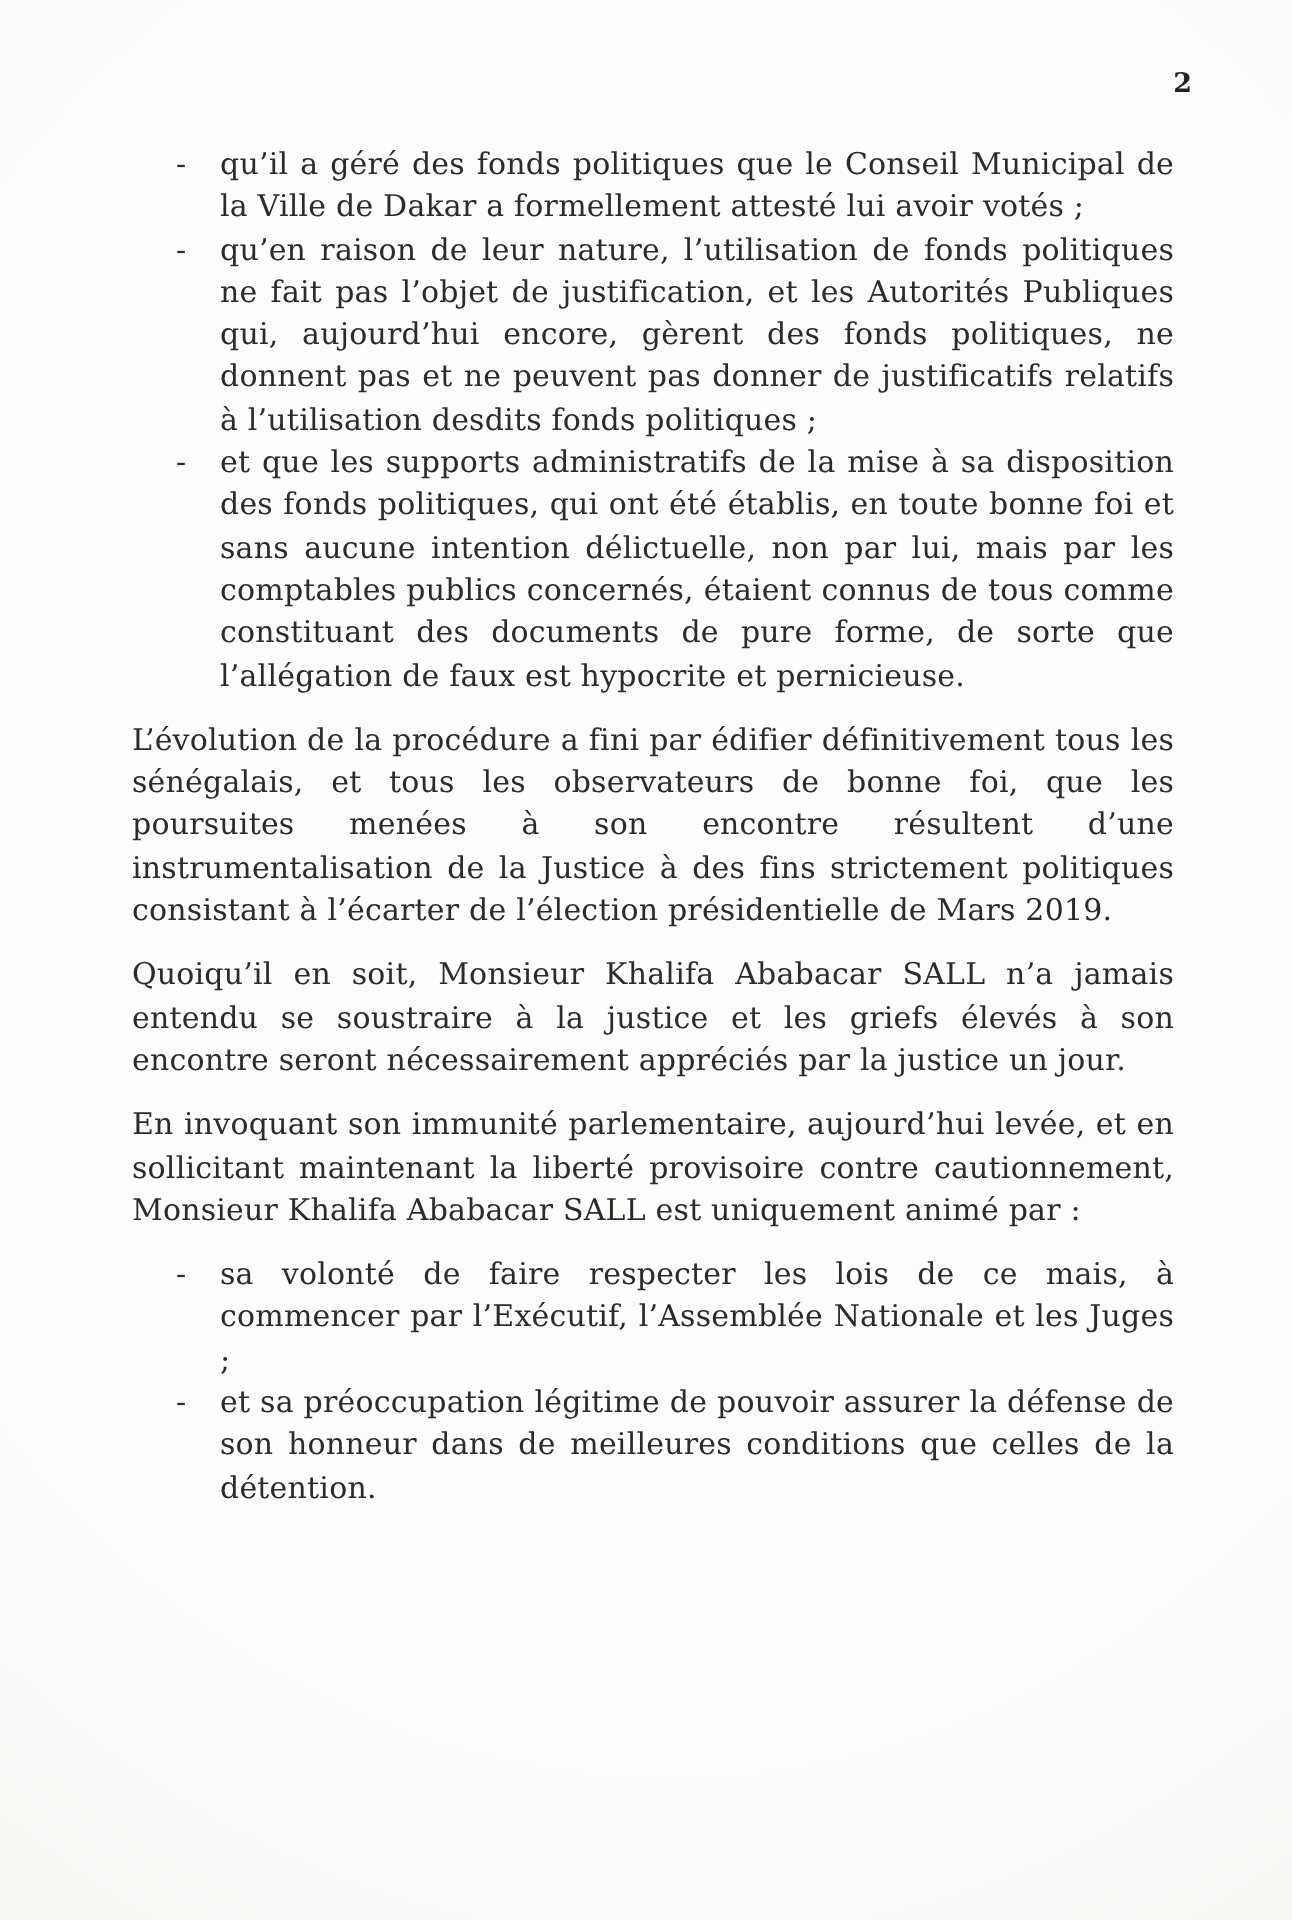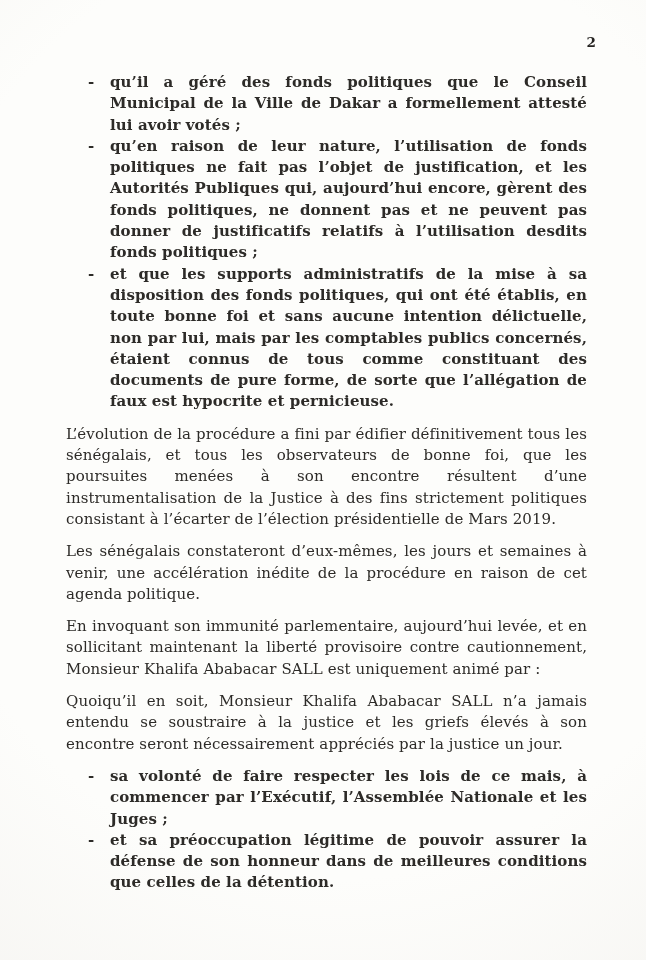--- a/index.html
+++ b/index.html
@@ -43,42 +43,40 @@
     margin: 0 0 11px 0;
   }
   .doc-body ul {
     list-style: none;
     margin: 0 0 11px 0;
     padding: 0 0 0 22px;
   }
   .doc-body li {
     position: relative;
     padding-left: 22px;
-    font-weight: bold;
   }
   .doc-body li::before {
     content: "-";
     position: absolute;
     left: 0;
     top: 0;
   }
 </style>
 </head>
 <body>
 
 <div class="page">
   <div class="page-number">2</div>
   <main class="doc-body" id="doc-body">
       <ul>
         <li>qu’il a géré des fonds politiques que le Conseil Municipal de la Ville de Dakar a formellement attesté lui avoir votés ;</li>
         <li>qu’en raison de leur nature, l’utilisation de fonds politiques ne fait pas l’objet de justification, et les Autorités Publiques qui, aujourd’hui encore, gèrent des fonds politiques, ne donnent pas et ne peuvent pas donner de justificatifs relatifs à l’utilisation desdits fonds politiques ;</li>
         <li>et que les supports administratifs de la mise à sa disposition des fonds politiques, qui ont été établis, en toute bonne foi et sans aucune intention délictuelle, non par lui, mais par les comptables publics concernés, étaient connus de tous comme constituant des documents de pure forme, de sorte que l’allégation de faux est hypocrite et pernicieuse.</li>
       </ul>
       <p>L’évolution de la procédure a fini par édifier définitivement tous les sénégalais, et tous les observateurs de bonne foi, que les poursuites menées à son encontre résultent d’une instrumentalisation de la Justice à des fins strictement politiques consistant à l’écarter de l’élection présidentielle de Mars 2019.</p>
-      <p>Les sénégalais constateront d’eux-mêmes, les jours et semaines à venir, une accélération inédite de la procédure en raison de cet agenda politique.</p>
+      <p>Quoiqu’il en soit, Monsieur Khalifa Ababacar SALL n’a jamais entendu se soustraire à la justice et les griefs élevés à son encontre seront nécessairement appréciés par la justice un jour.</p>
       <p>En invoquant son immunité parlementaire, aujourd’hui levée, et en sollicitant maintenant la liberté provisoire contre cautionnement, Monsieur Khalifa Ababacar SALL est uniquement animé par :</p>
-      <p>Quoiqu’il en soit, Monsieur Khalifa Ababacar SALL n’a jamais entendu se soustraire à la justice et les griefs élevés à son encontre seront nécessairement appréciés par la justice un jour.</p>
       <ul>
         <li>sa volonté de faire respecter les lois de ce mais, à commencer par l’Exécutif, l’Assemblée Nationale et les Juges ;</li>
         <li>et sa préoccupation légitime de pouvoir assurer la défense de son honneur dans de meilleures conditions que celles de la détention.</li>
       </ul>
     </main>
 </div>
 
 </body></html>

